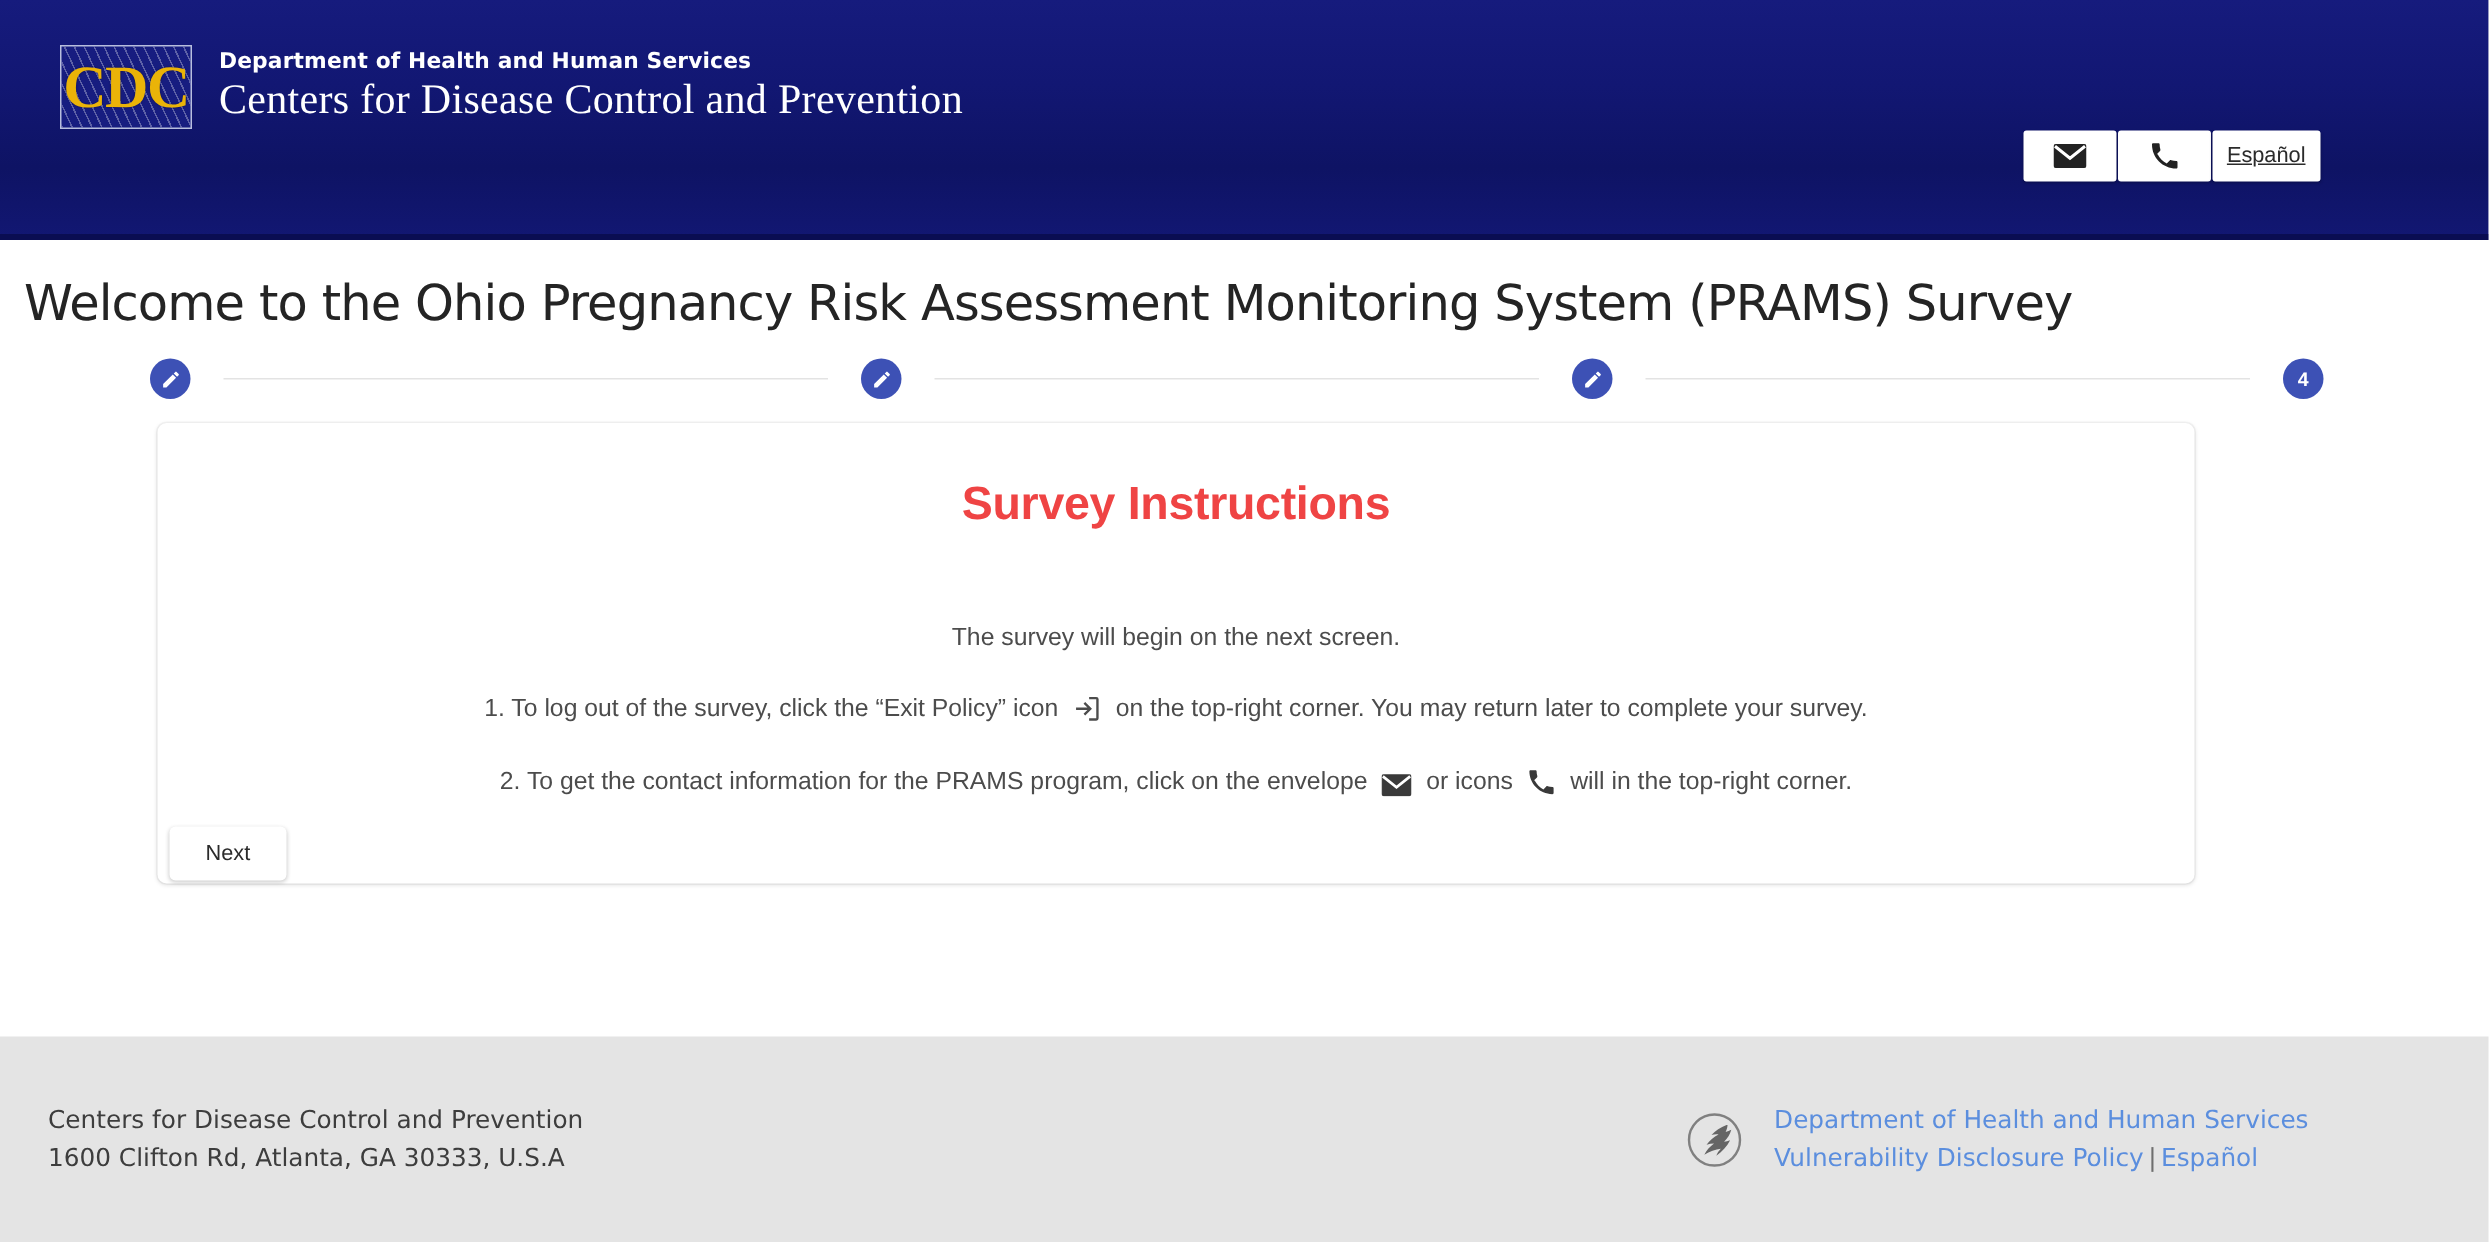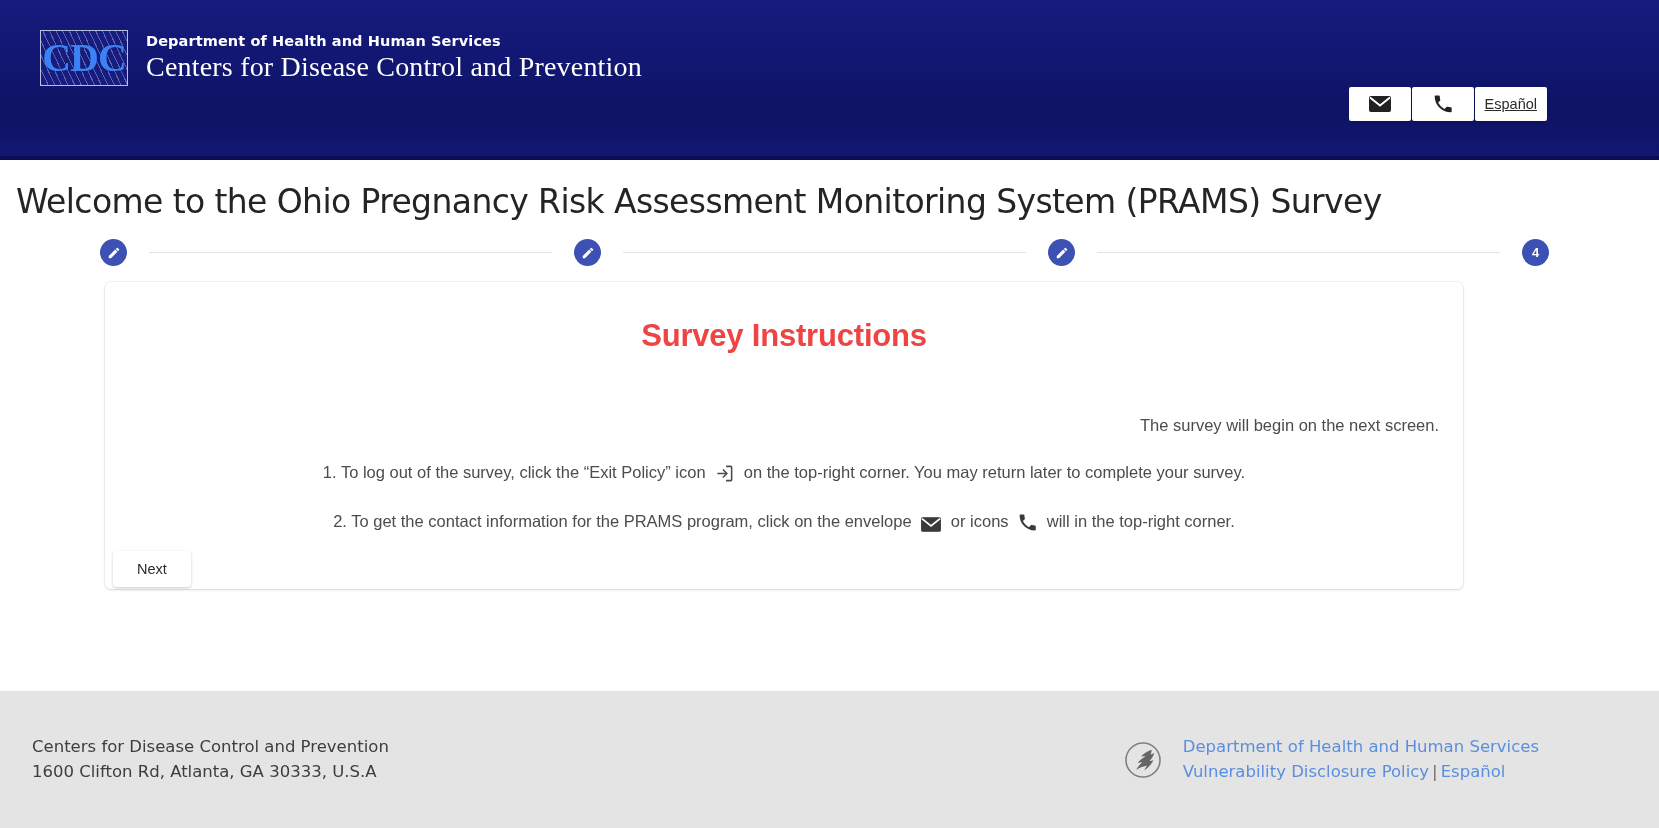--- a/index.html
+++ b/index.html
@@ -54,21 +54,21 @@
   }
   .cdc-mark .cdc-text {
     position: absolute;
     inset: 0;
     display: flex;
     align-items: center;
     justify-content: center;
     font-family: "Liberation Serif", serif;
     font-weight: bold;
     font-size: 40px;
-    color: #3b82f6;
+    color: #eab308;
     letter-spacing: -1px;
     line-height: 1;
     text-shadow: 0 0 2px rgba(0,0,0,.35);
   }
   .brand-text { margin-left: 18px; color: #ffffff; }
   .brand-line1 {
     font-family: "DejaVu Sans", sans-serif;
     font-size: 14.5px;
     font-weight: 700;
     letter-spacing: .1px;
@@ -165,21 +165,21 @@
   .card-title {
     text-align: center;
     margin: 10px 0 0 0;
     font-family: "Liberation Sans", sans-serif;
     font-size: 31px;
     font-weight: 700;
     color: #ef4444;
     letter-spacing: -.2px;
   }
   .intro-line {
-    text-align: right;
+    text-align: center;
     margin-top: 62px;
     font-size: 16.5px;
     color: #4c4c4c;
   }
   .instructions {
     margin: 26px 0 0 0;
     padding: 0;
     list-style: none;
     font-size: 16.5px;
     color: #4c4c4c;

